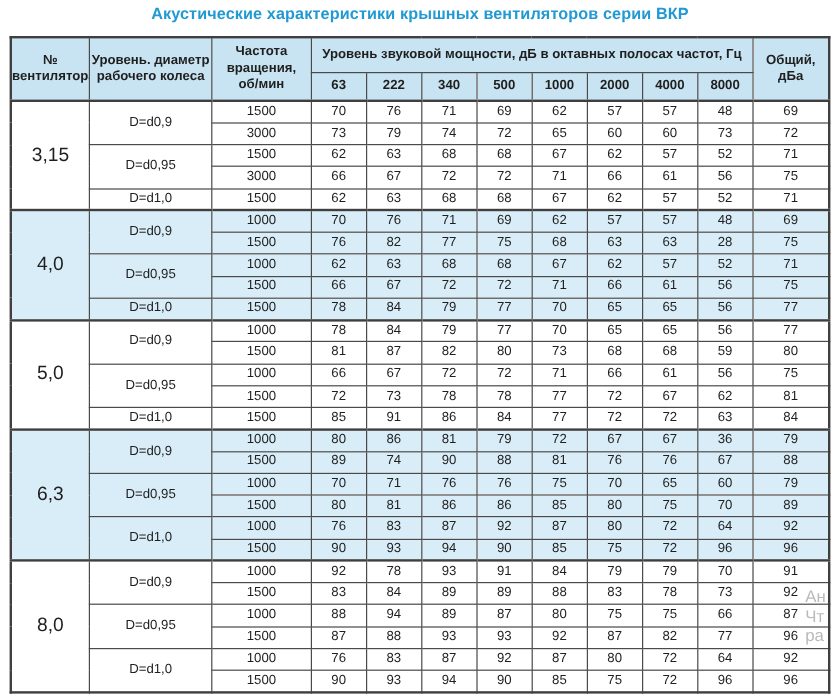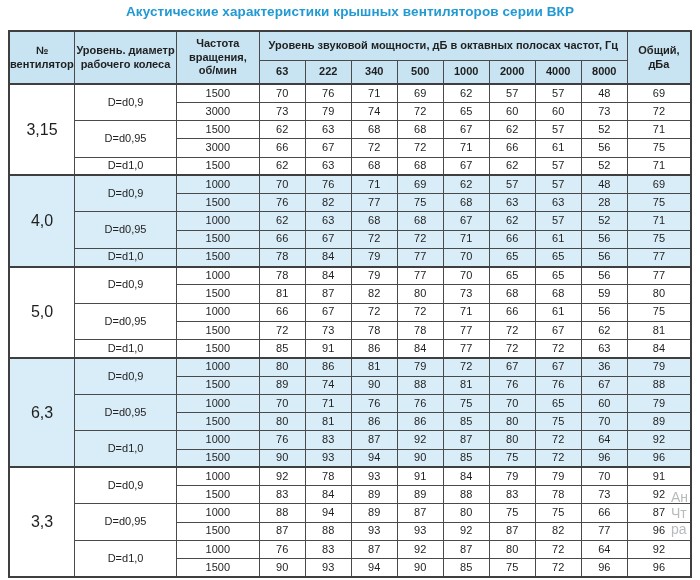--- a/index.html
+++ b/index.html
@@ -350,21 +350,21 @@
         <td>93</td>
         <td>94</td>
         <td>90</td>
         <td>85</td>
         <td>75</td>
         <td>72</td>
         <td>96</td>
         <td>96</td>
       </tr>
       <tr class="section-start">
-        <td rowspan="6" class="fan-cell">3,3</td>
+        <td rowspan="6" class="fan-cell">8,0</td>
         <td rowspan="2">D=d0,9</td>
         <td>1000</td>
         <td>92</td>
         <td>78</td>
         <td>93</td>
         <td>91</td>
         <td>84</td>
         <td>79</td>
         <td>79</td>
         <td>70</td>

